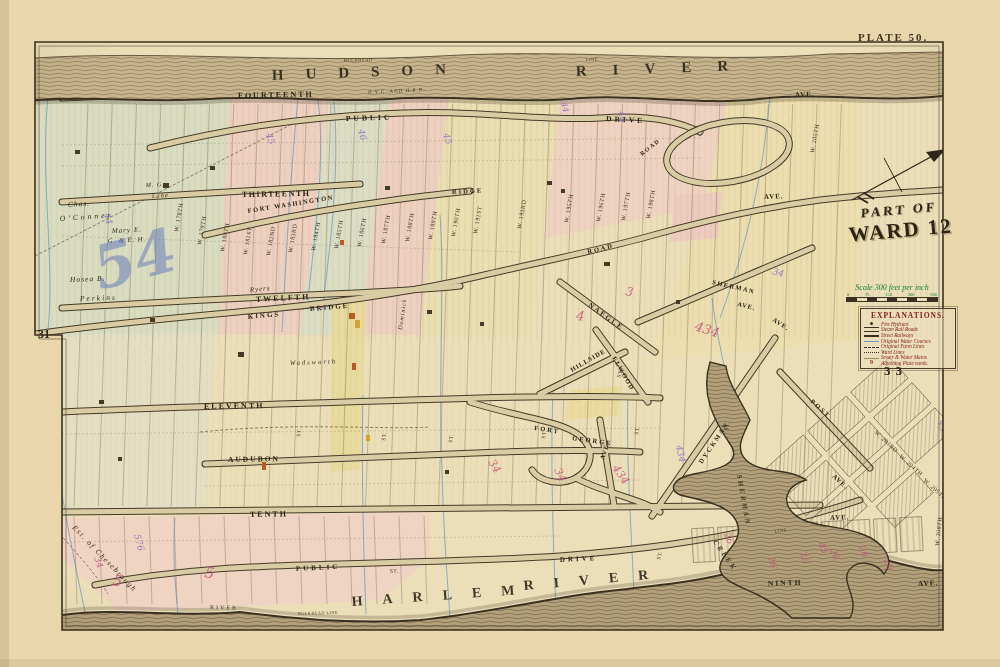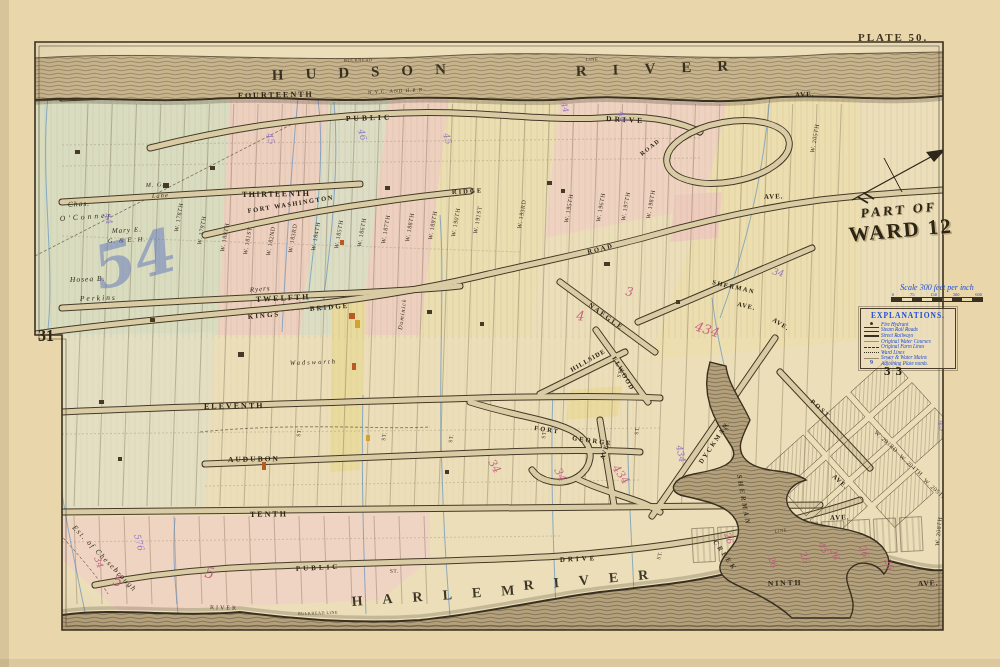--- a/index.html
+++ b/index.html
@@ -20,43 +20,43 @@
   text.k-annoB{font-family:"DejaVu Serif",serif;font-style:italic;font-weight:700;fill:#5f74bd;opacity:.5;}
   
   .plate-label{position:absolute;left:858px;top:31px;font-weight:700;font-size:11px;
                letter-spacing:2px;color:#41351f;}
   .title-block{position:absolute;left:846px;top:202px;width:108px;text-align:center;
                transform:rotate(-5deg);color:#2c2414;}
   .title-block .t1{font-size:13px;font-weight:700;letter-spacing:3px;transform:skewX(-8deg);
                    text-shadow:1px 1px 0 #b9a67c;}
   .title-block .t2{font-size:21px;font-weight:700;letter-spacing:2px;margin-top:0;
                    text-shadow:1.5px 1.5px 0 #b9a67c;}
-  .scale-block{position:absolute;left:891px;top:283px;width:92px;color:#1d4ed8;}
+  .scale-block{position:absolute;left:846px;top:283px;width:92px;color:#15803d;}
   .scale-text{font-size:8px;font-style:italic;text-align:center;white-space:nowrap;}
   .scale-ticks{display:flex;justify-content:space-between;font-size:4.5px;padding:0 1px;}
   .scale-bar{height:3px;border:1px solid #3a3020;
              background:repeating-linear-gradient(90deg,#3a3020 0 10px,transparent 10px 20px);}
   .expl{position:absolute;left:860px;top:308px;width:88px;border:1px solid #4a3c28;
         outline:1px solid rgba(74,60,40,.4);outline-offset:1px;
-        padding:2px 3px;background:rgba(236,223,189,.55);color:#1d4ed8;}
+        padding:2px 3px;background:rgba(236,223,189,.55);color:#7f1d1d;}
   .expl-title{font-size:7.5px;font-weight:700;letter-spacing:1px;text-align:center;margin-bottom:1px;}
   .expl-row{display:flex;align-items:center;height:5.6px;}
   .expl-sym{width:15px;flex:0 0 15px;margin-right:2px;position:relative;height:5px;}
   .expl-label{font-size:5.2px;font-style:italic;white-space:nowrap;}
   .s-fire-hydrant::after{content:"";position:absolute;left:6px;top:1px;width:3px;height:3px;
                          border-radius:50%;background:#3a3020;}
   .s-steam-railroad-line{border-top:1px solid #3a3020;border-bottom:1px solid #3a3020;height:3px;margin-top:1px;}
   .s-street-railway-line{border-top:2px solid #3a3020;height:0;margin-top:2px;}
   .s-water-course-line{border-top:1px solid #6b9ec7;height:0;margin-top:2px;}
   .s-farm-line{border-top:1px dashed #3a3020;height:0;margin-top:2px;}
   .s-ward-line{border-top:1px dotted #3a3020;height:0;margin-top:2px;}
   .s-water-main-line{border-top:1px solid #9b8a66;height:0;margin-top:2px;}
   .s-plate-number{font-size:6px;font-weight:700;text-align:center;line-height:5px;}
   .adj{position:absolute;font-weight:700;color:#2c2414;}
-  .adj-left{left:38px;top:327px;font-size:16px;text-align:center;}
+  .adj-left{left:38px;top:327px;font-size:12px;text-align:center;}
   .adj-right{left:884px;top:363px;font-size:13px;letter-spacing:5px;}
 </style>
 </head>
 <body>
 
 <div class="stage">
 
 <svg id="map-svg" width="1000" height="667" viewBox="0 0 1000 667">
   <defs>
     <pattern id="rivP" width="18" height="4" patternUnits="userSpaceOnUse">

